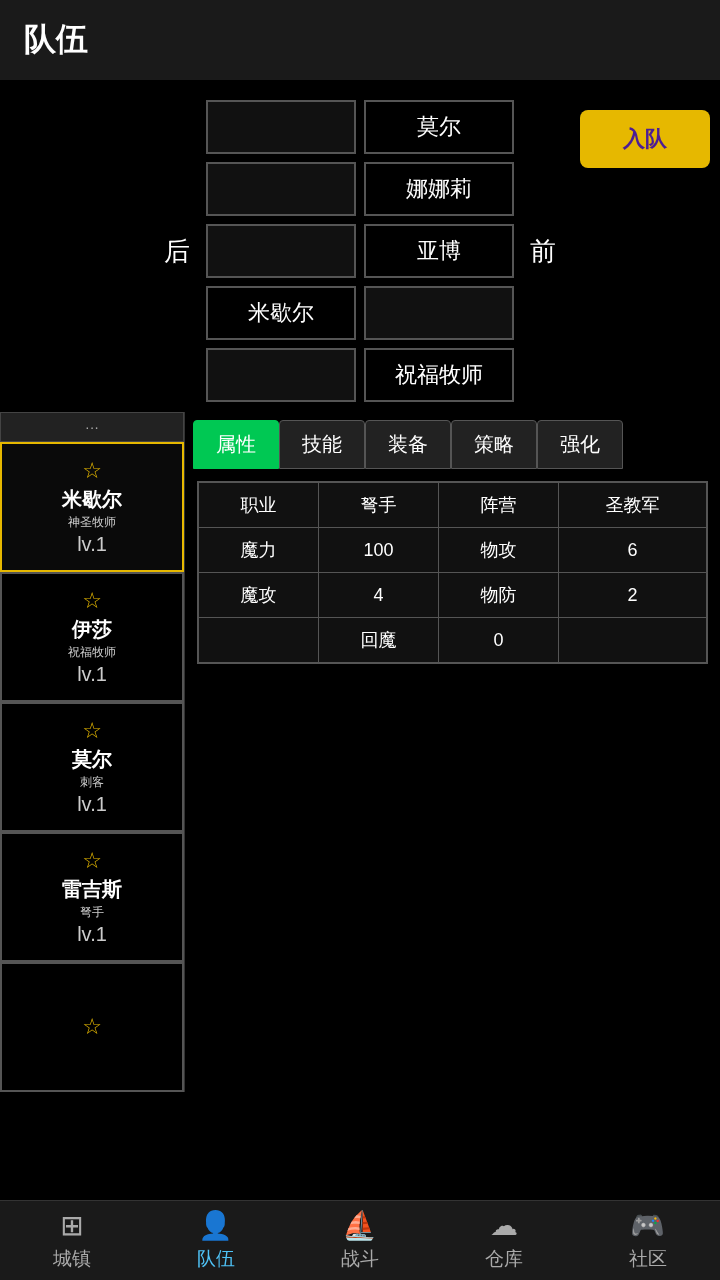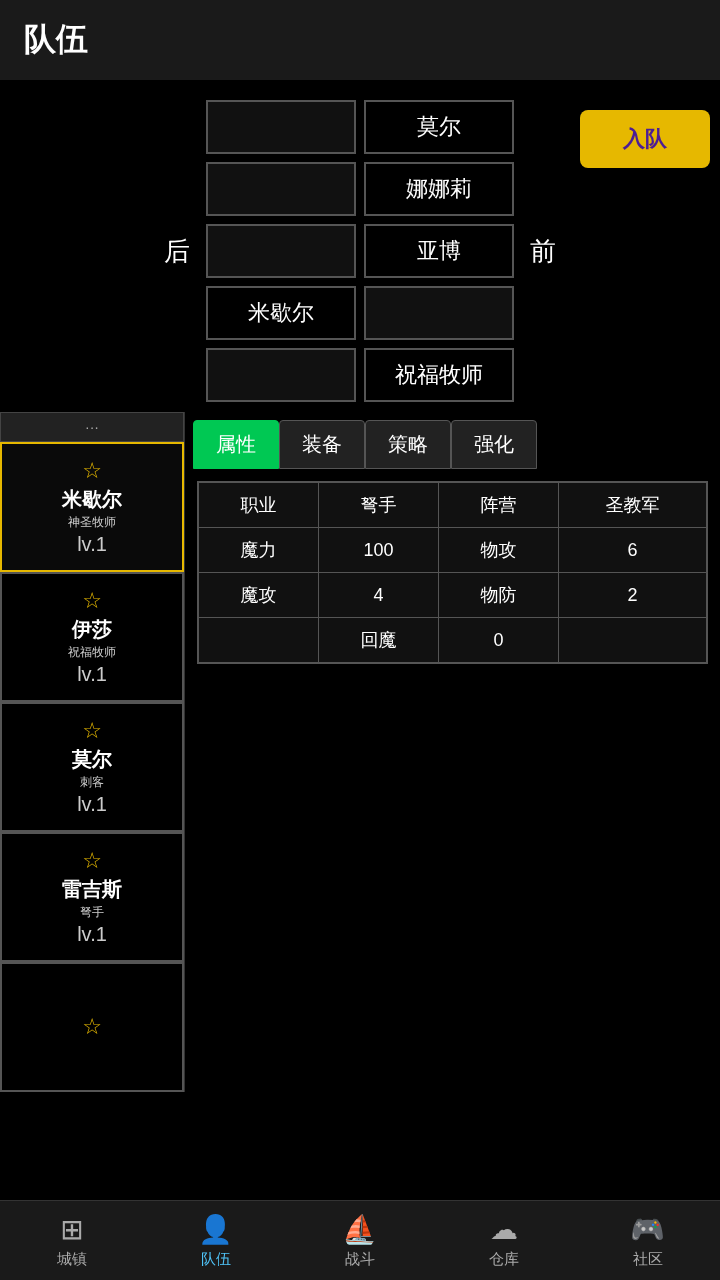--- a/index.html
+++ b/index.html
@@ -222,21 +222,21 @@
       color: #4fc3f7;
     }
     .nav-item.active .nav-icon {
       color: #4fc3f7;
     }
     .nav-icon {
       font-size: 28px;
       color: #aaa;
     }
     .nav-label {
-      font-size: 15px;
+      font-size: 19px;
       color: #aaa;
     }
     .main-content {
       padding-bottom: 80px;
     }
   </style>
 </head>
 <body>
 
 <div class="main-content">
@@ -310,20 +310,21 @@
         <div class="party-member-card">
           <span class="star-icon">☆</span>
         </div>
       </div>
 
     <div class="right-panel">
 
       <div class="tab-bar">
 
       <button class="tab-btn active">属性</button>
+          <button class="tab-btn">技能</button>
           <button class="tab-btn">装备</button>
           <button class="tab-btn">策略</button>
           <button class="tab-btn">强化</button>
         </div>
 
       <div class="stats-container">
         <table class="stats-table">
 
         <thead>
               <tr class="header-row">

